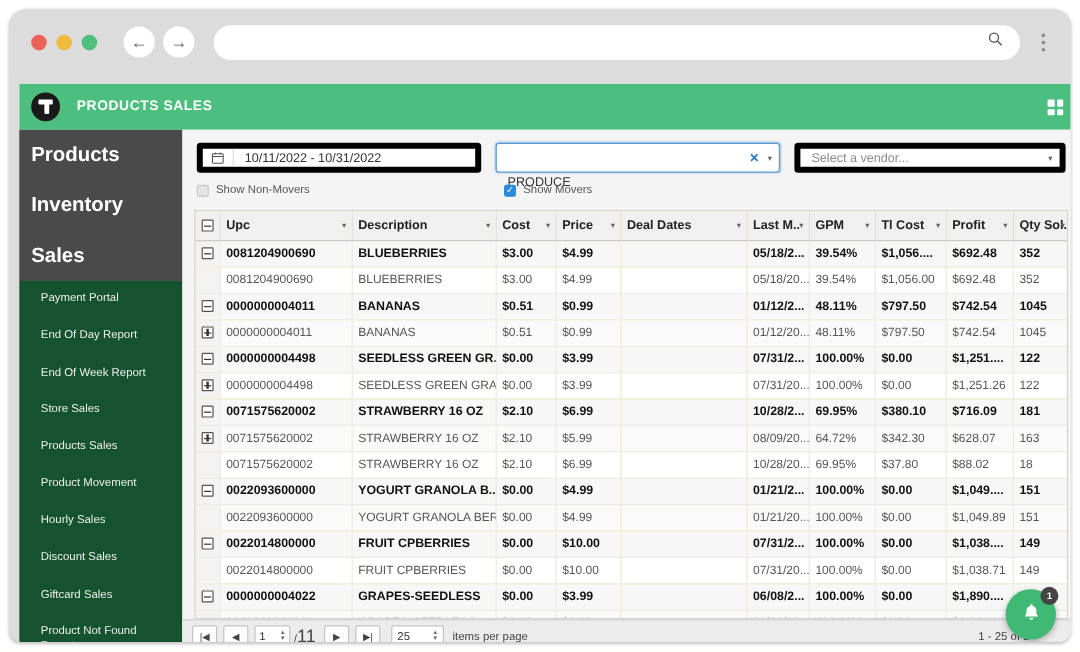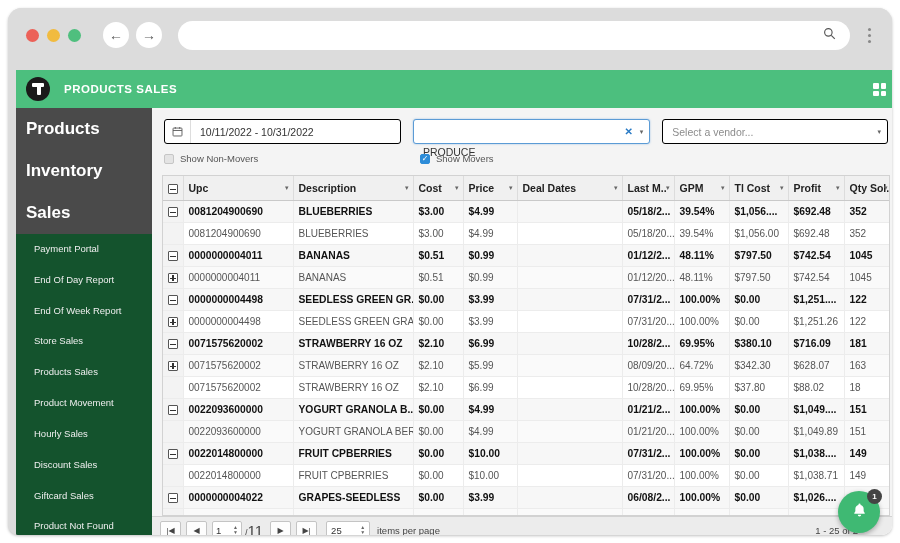--- a/index.html
+++ b/index.html
@@ -102,21 +102,21 @@
     padding: 9px 10px 9px 18px; line-height: 1.35;
   }
   #sidebar-sub-wrap { background: #14532d; flex: 1; }
 
   
   #main { flex: 1; background: #f4f4f4; display: flex; flex-direction: column; min-width: 0; }
 
   #filter-bar { padding: 11px 12px 6px 12px; }
   .filter-row { display: flex; gap: 12px; }
   .fld {
-    height: 25px; background: #fff; border: 1px solid #000000; border-radius: 3px;
+    height: 25px; background: #fff; border: 5px solid #000000; border-radius: 3px;
     display: flex; align-items: center; font-size: 10.5px; color: #333;
     padding: 0 6px;
   }
   #date-field { width: 244px; padding: 0; }
   #cal-icon-box {
     width: 26px; height: 100%; display: flex; align-items: center; justify-content: center;
     border-right: 1px solid #ddd; color: #555; font-size: 11px;
   }
   #date-value { padding-left: 9px; }
   #dept-field {
@@ -541,21 +541,21 @@
                 <tr class="parent">
                   <td class="col-exp"><span class="toggler"></span></td>
                   <td>0000000004022</td>
                   <td>GRAPES-SEEDLESS</td>
                   <td>$0.00</td>
                   <td>$3.99</td>
                   <td></td>
                   <td>06/08/2...</td>
                   <td>100.00%</td>
                   <td>$0.00</td>
-                  <td>$1,026....</td>
+                  <td>$1,890....</td>
                   <td>106</td>
                 </tr>
                 <tr class="child alt">
                   <td class="col-exp"></td>
                   <td>0000000004022</td>
                   <td>GRAPES-SEEDLESS</td>
                   <td>$0.00</td>
                   <td>$3.99</td>
                   <td></td>
                   <td>06/08/20...</td>

